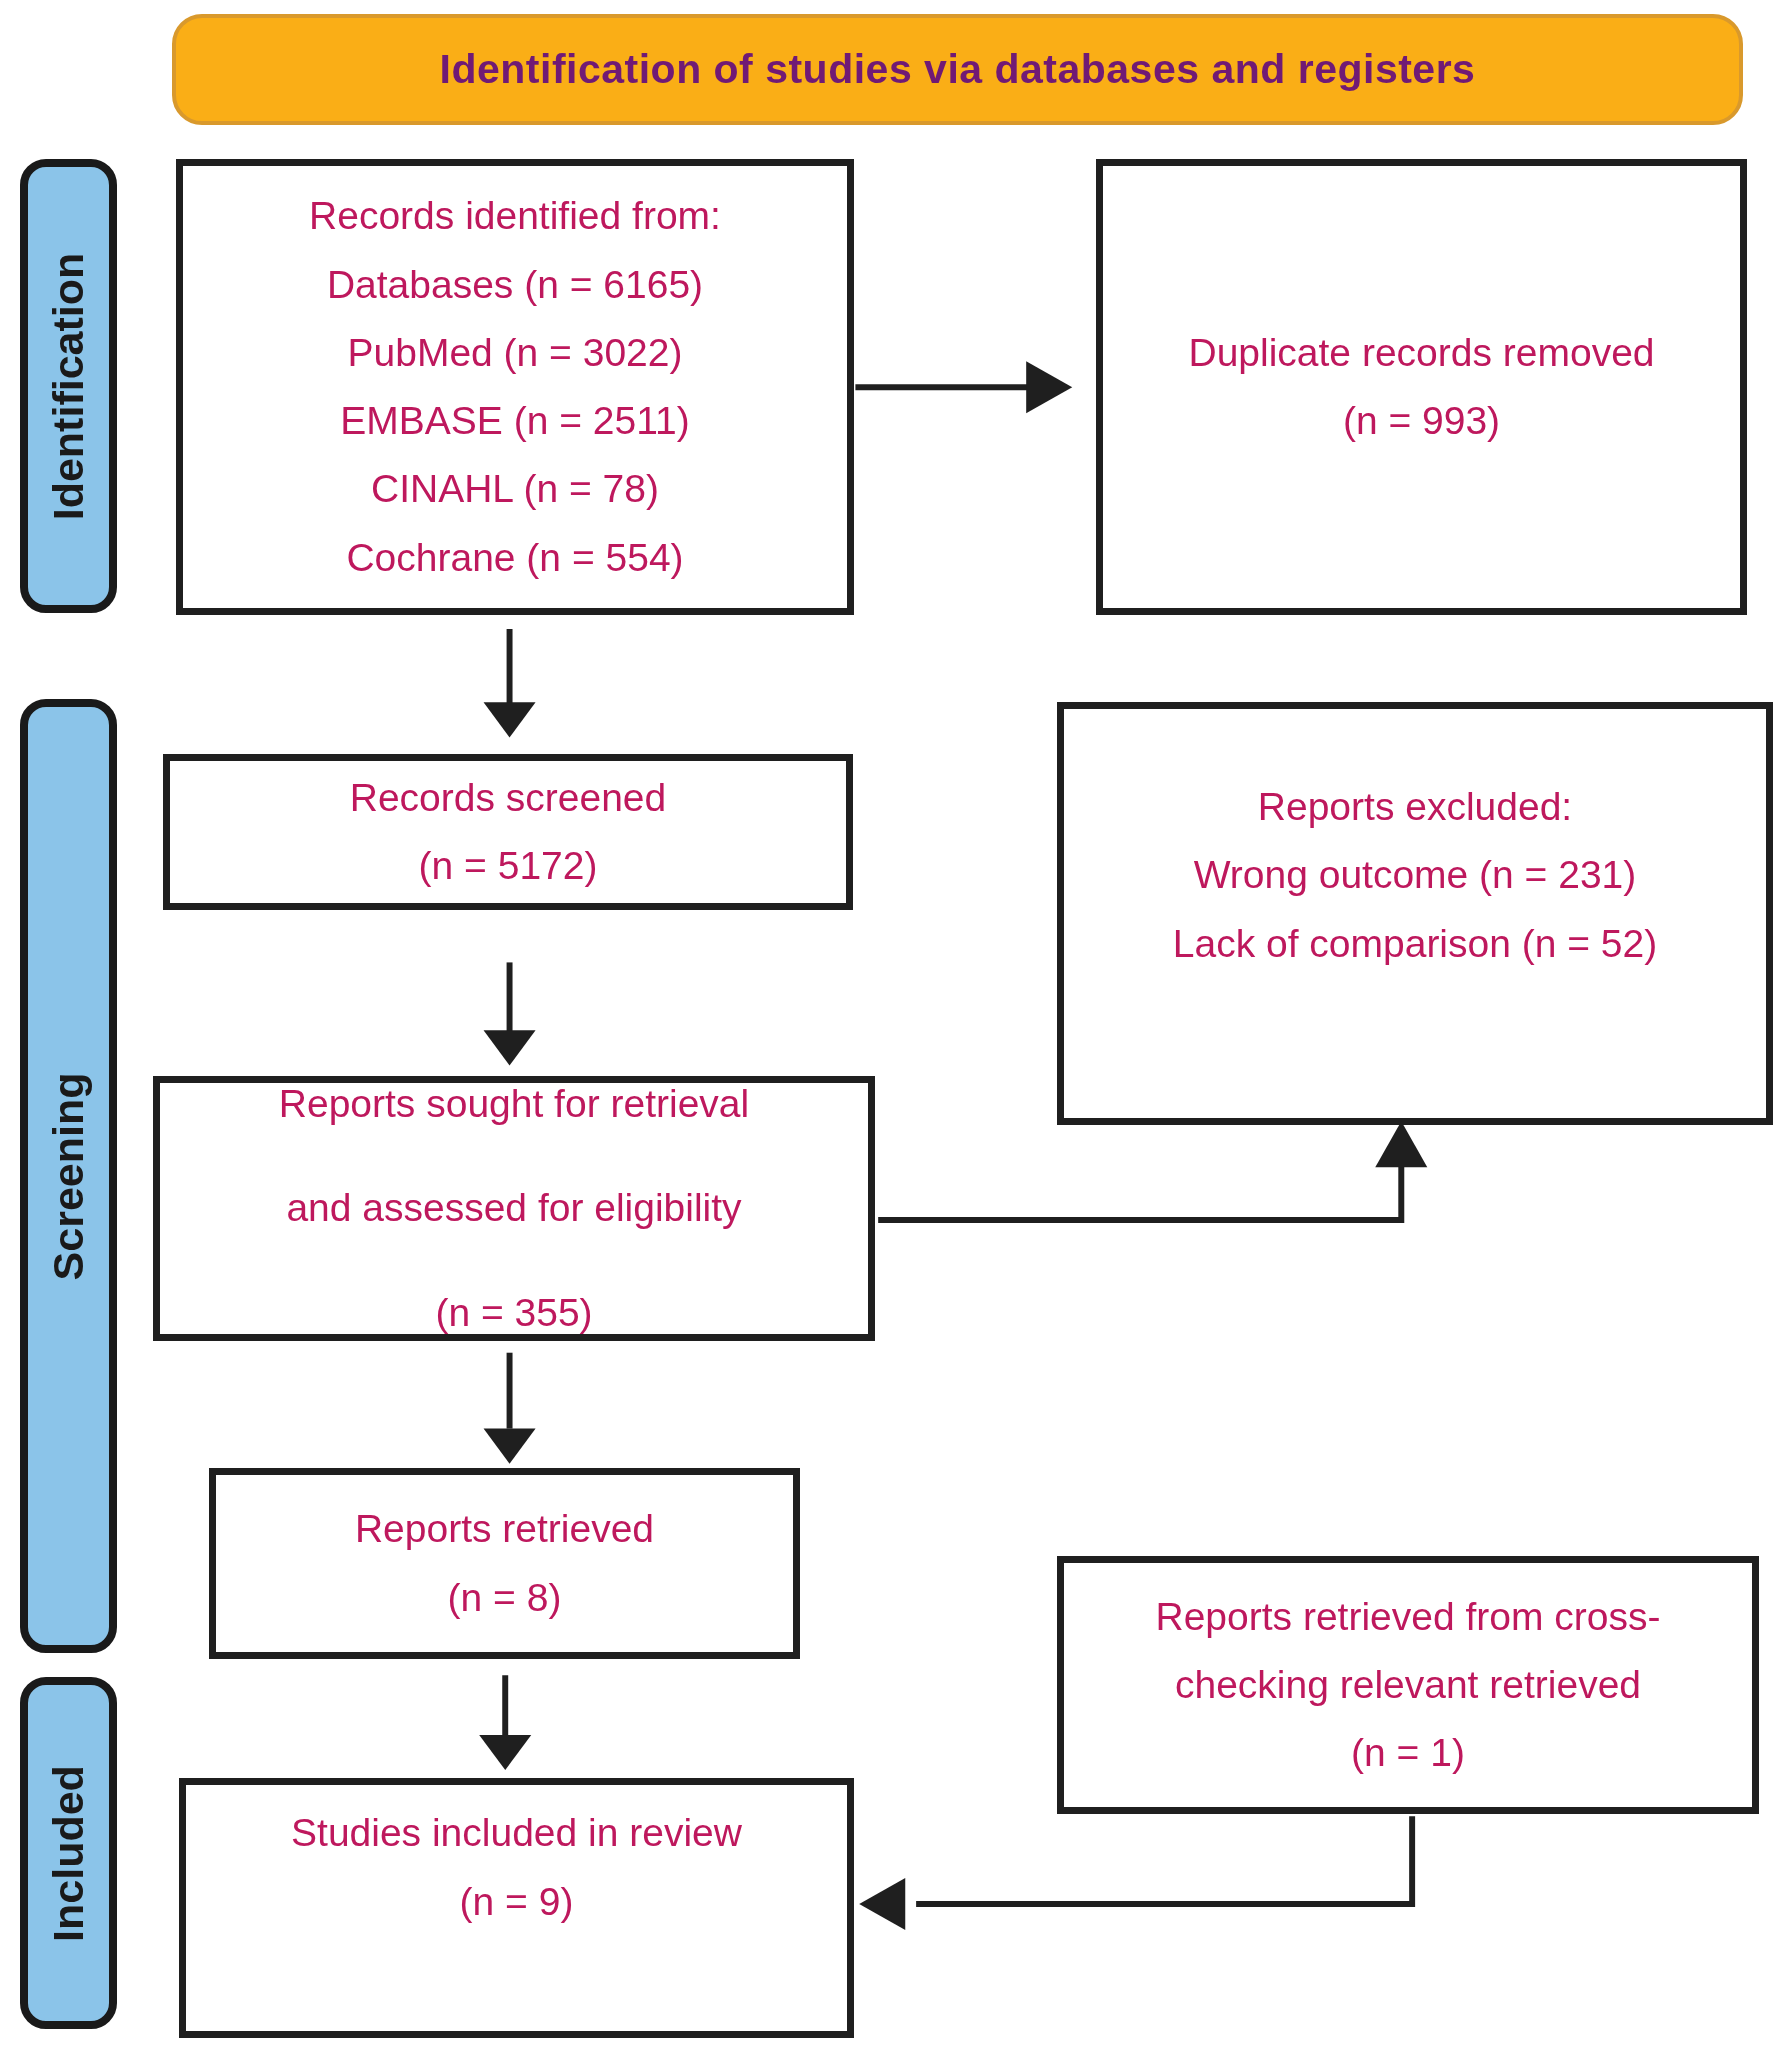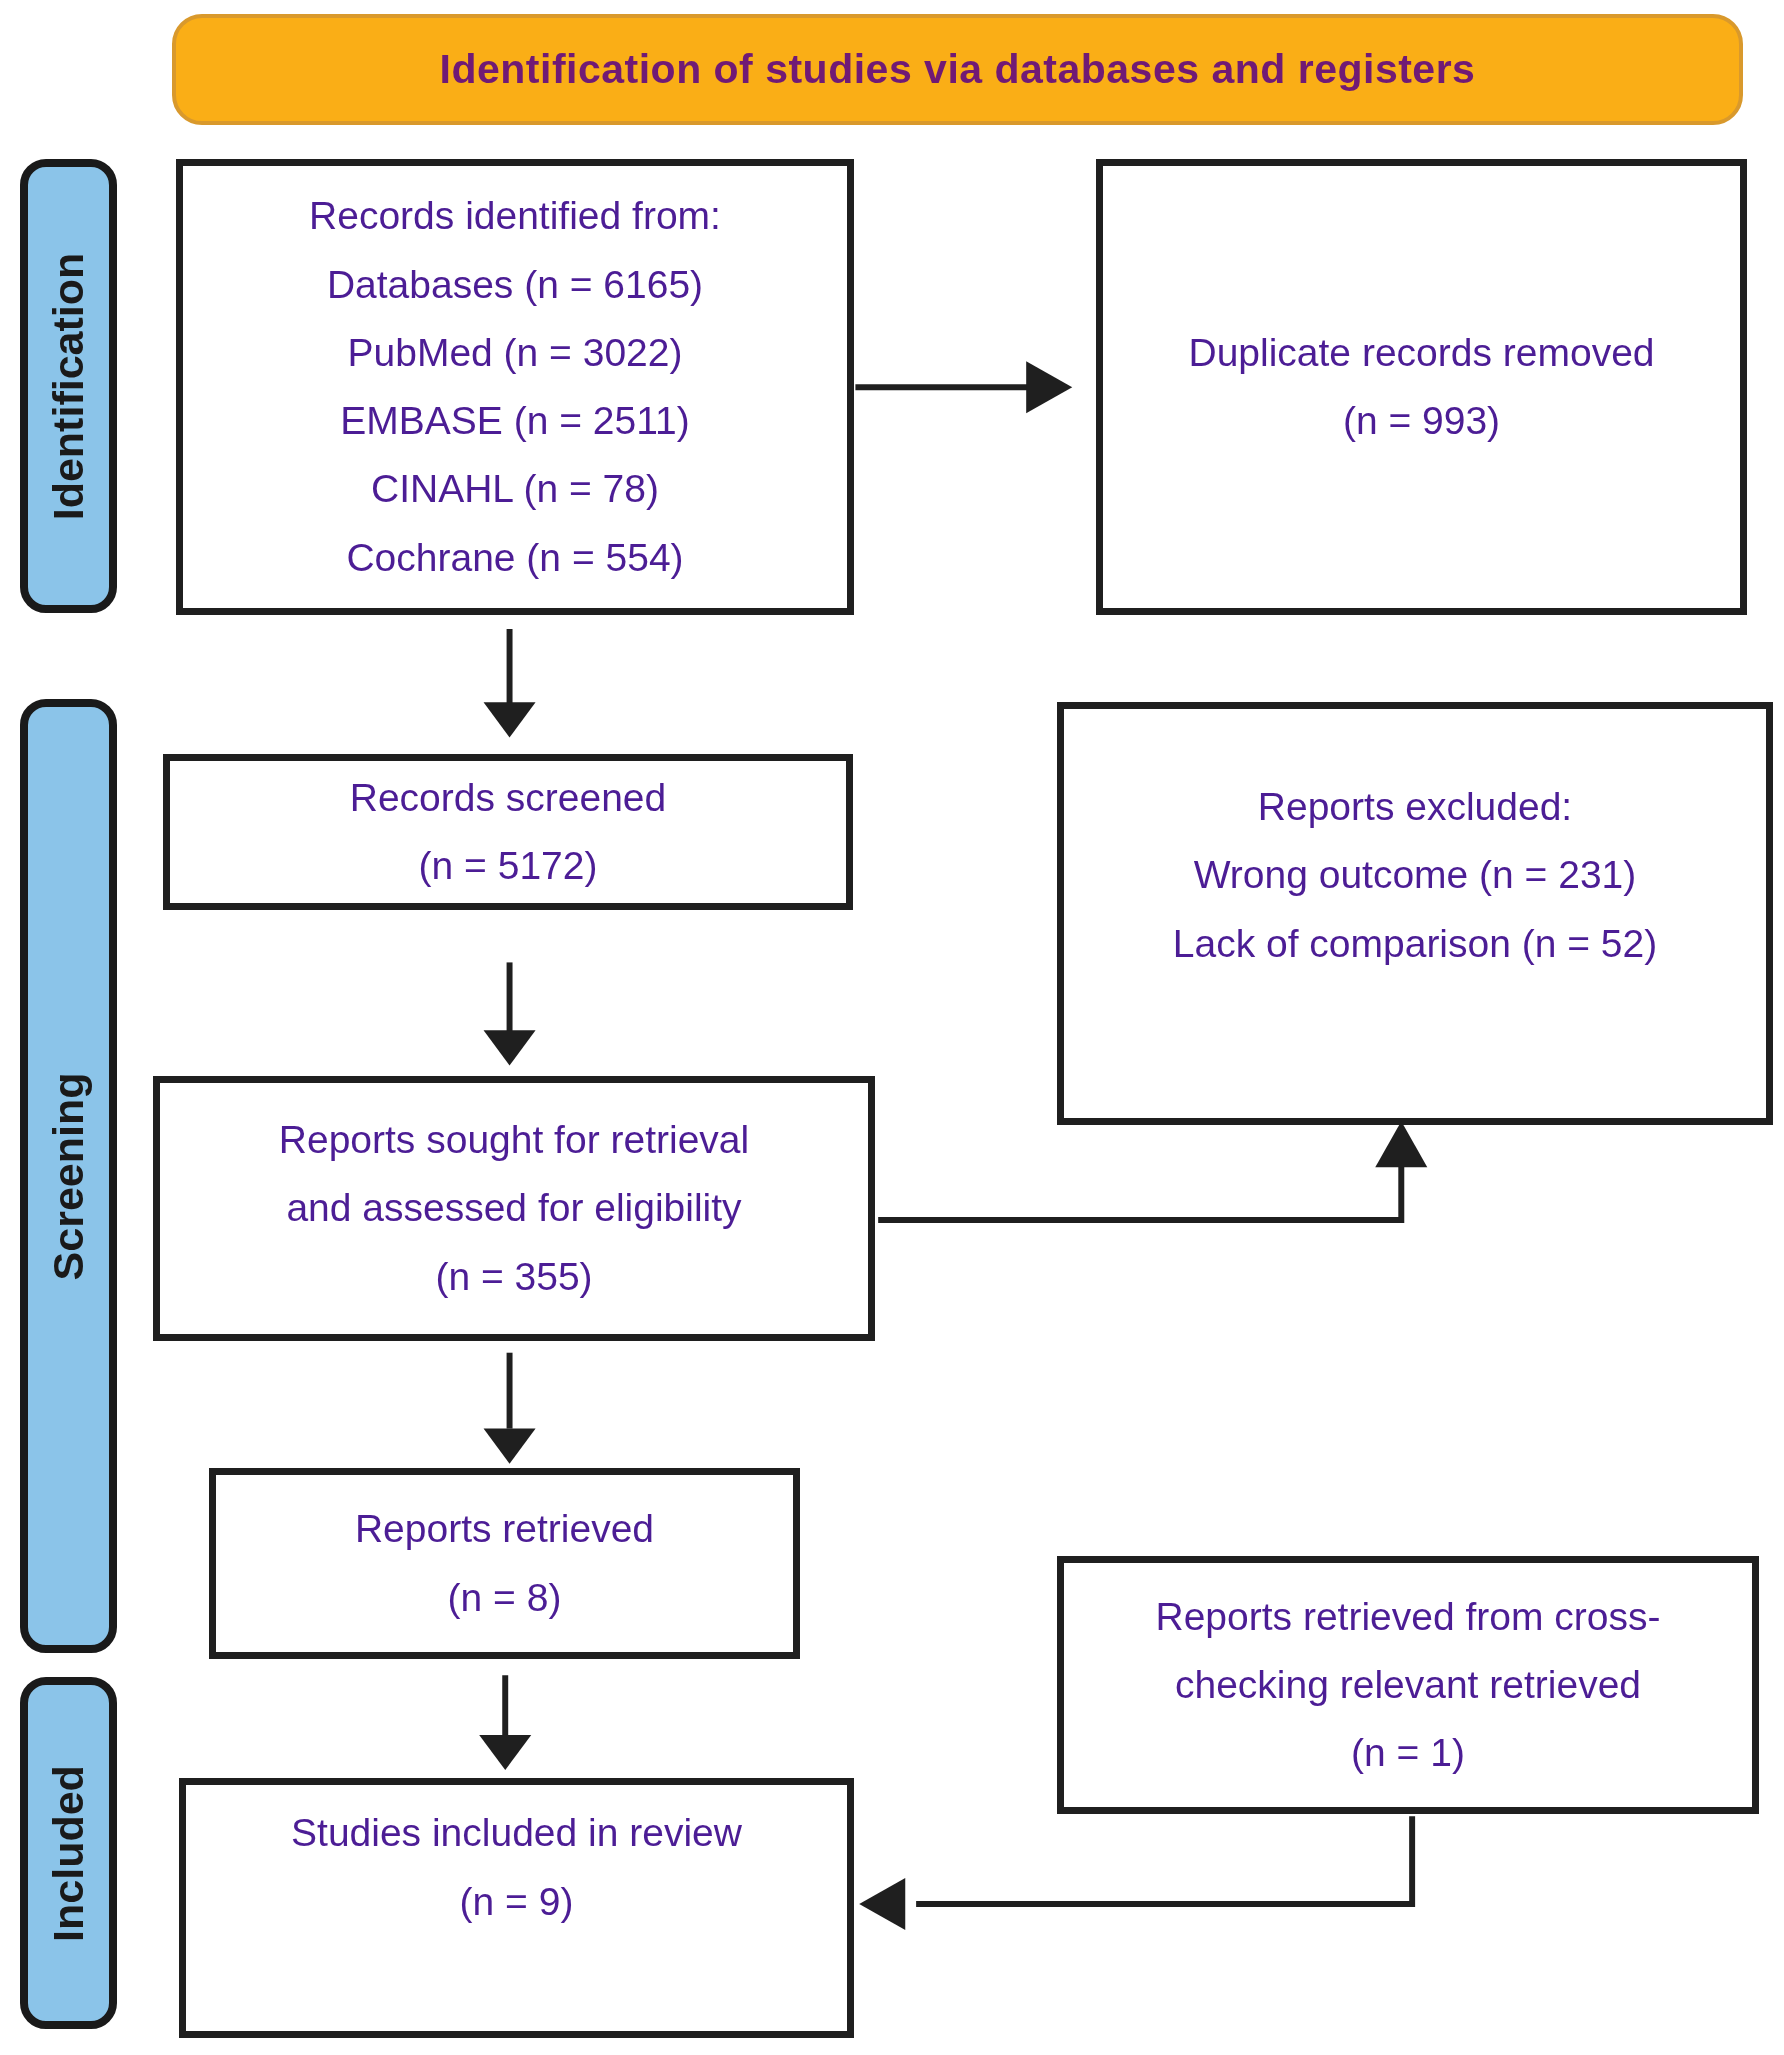--- a/index.html
+++ b/index.html
@@ -57,27 +57,27 @@
     border:7px solid #1f1f1f;
     box-sizing:border-box;
     display:flex; flex-direction:column;
     align-items:center; justify-content:center;
     text-align:center;
   }
   .fbox .line{
     font-size:39px;
     line-height:1.75;
     white-space:nowrap;
-    color:#4c1d95;
+    color:#be185d;
   }
   #box-records-identified{left:176px;  top:159px;  width:678px; height:456px;}
   #box-duplicates-removed{left:1071px; top:159px;  width:651px; height:456px;margin-left:25px;}
   #box-records-screened{ left:163px;  top:754px; width:690px; height:156px;}
   #box-reports-excluded{ left:1057px; top:702px; width:716px; height:423px; padding-bottom:76px;}
-  #box-reports-sought{   left:153px;  top:1076px; width:722px; height:265px;}
+  #box-reports-sought{   left:153px;  top:1076px; width:722px; height:265px;gap:36px;}
   #box-reports-retrieved{left:209px;  top:1468px; width:591px; height:191px;}
   #box-cross-checking{   left:1057px; top:1556px; width:702px; height:258px;}
   #box-studies-included{ left:179px;  top:1778px; width:675px; height:260px; padding-bottom:81px;}
   
   .arrows{
     position:absolute;
     left:0; top:0;
     width:1784px; height:2056px;
     pointer-events:none;
   }

